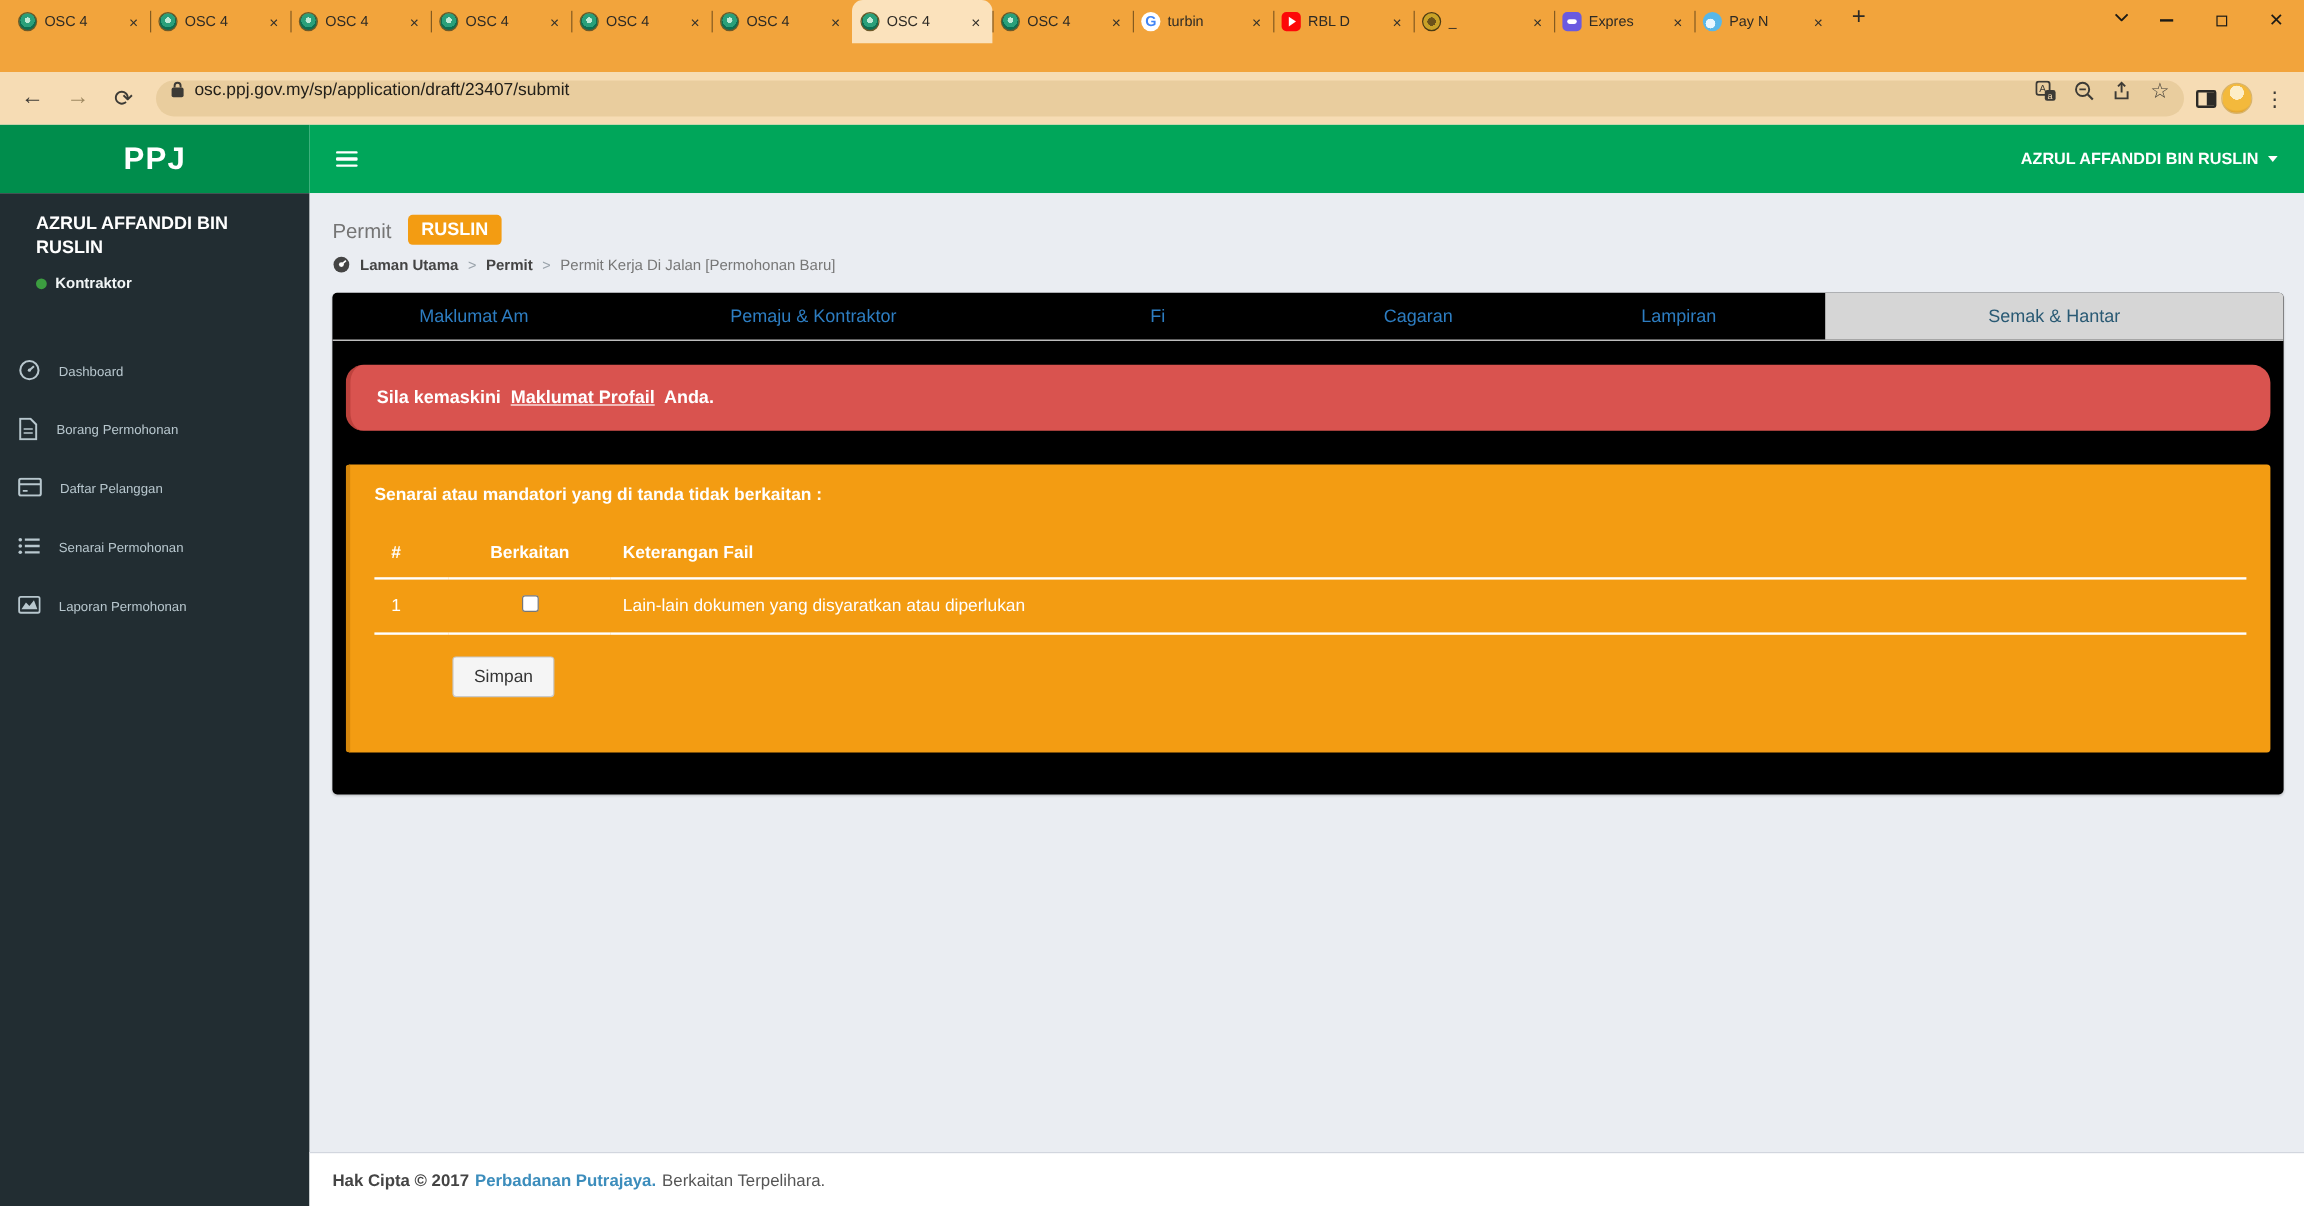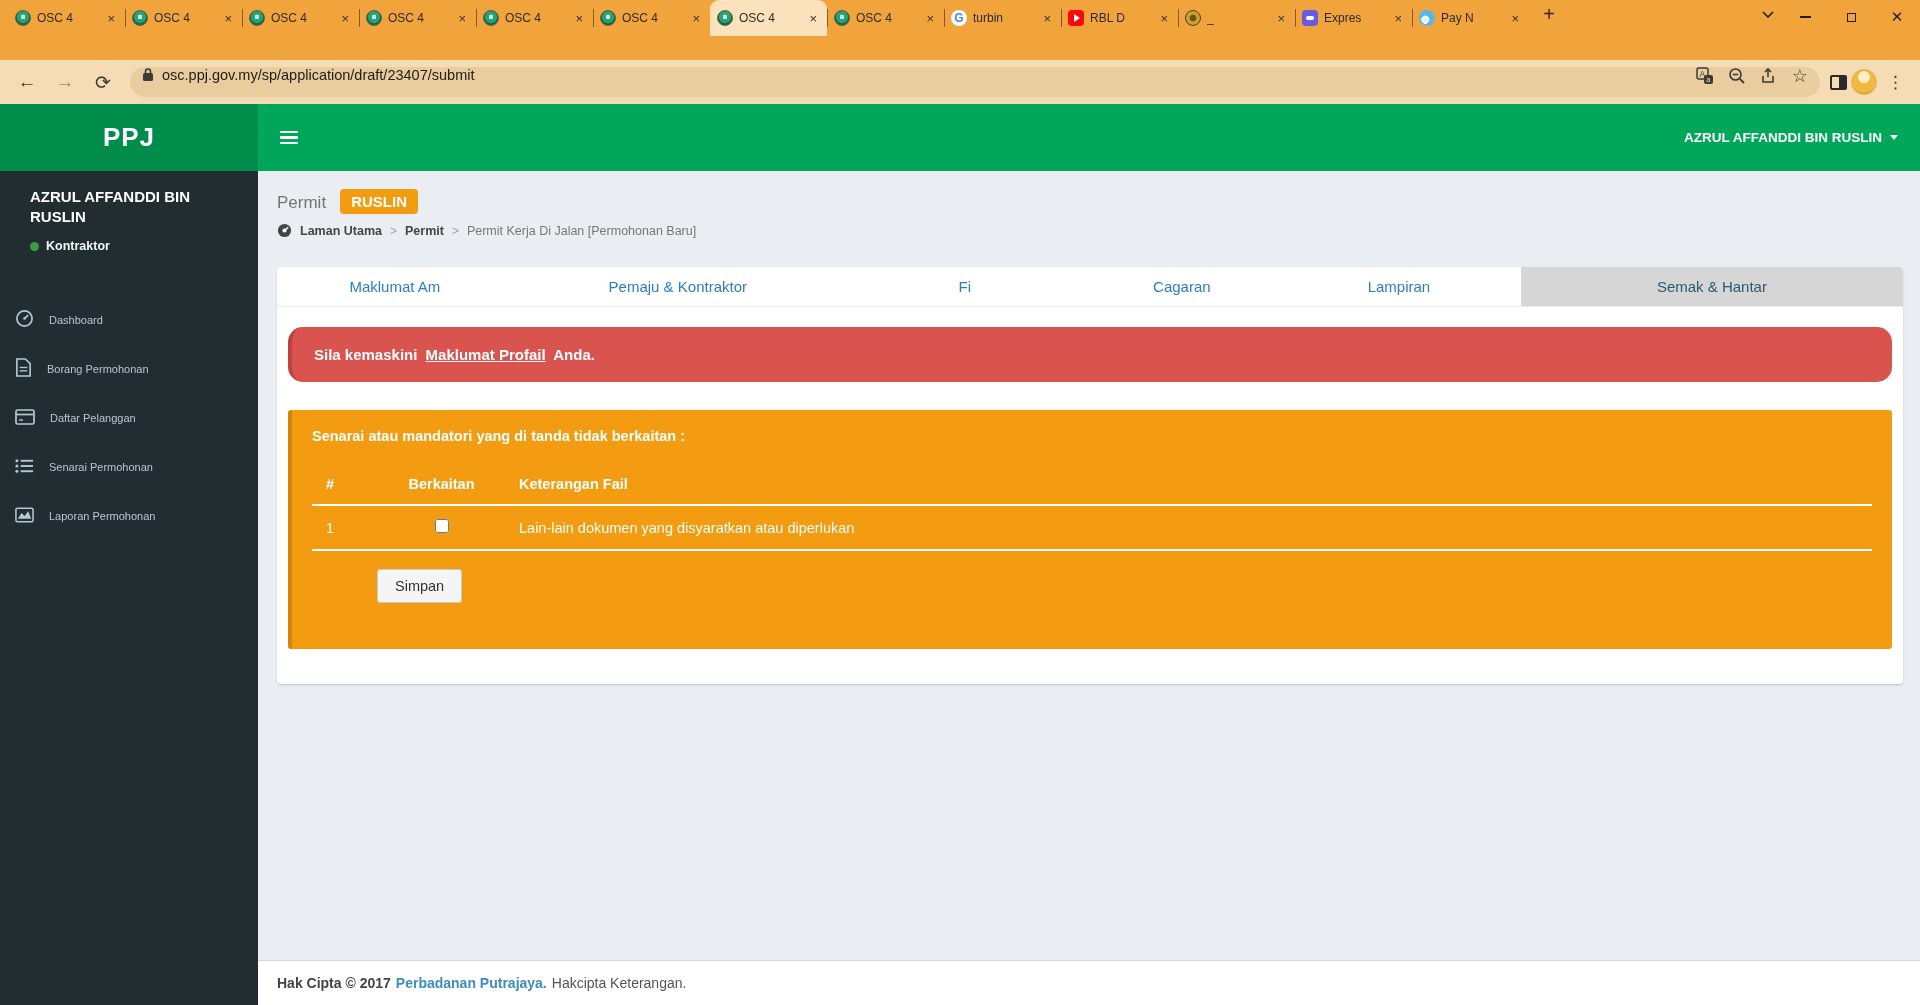--- a/index.html
+++ b/index.html
@@ -43,21 +43,21 @@
   .omnibox{flex:1;height:30px;background:var(--pill);border-radius:15px;margin:0 6px;display:flex;align-items:flex-start;padding:0 12px;gap:8px}
   .omnibox .url{font-size:14.5px;color:#23201a;flex:1}
   .pill-icons{display:flex;align-items:center;gap:14px}
   .toolbar svg{display:block}
   .panel-toggle{width:17px;height:15px;border:2px solid #2c2a26;border-radius:2px;position:relative}
   .panel-toggle::after{content:"";position:absolute;right:0;top:0;bottom:0;width:6px;background:#2c2a26}
   .avatar{width:26px;height:26px;border-radius:50%;background:radial-gradient(circle at 50% 30%,#fdeec7 0 28%,#f3b93c 29% 70%,#b4720e 100%);border:1px solid #d8b36a}
   .kebab{font-size:17px;color:#3c3a35;padding:0 6px}
 
   
-  .appheader{height:67px;display:flex;flex:none}
+  .appheader{height:57px;display:flex;flex:none}
   .logo{width:258px;background:var(--logo-green);color:#fff;font-size:26px;font-weight:bold;display:flex;align-items:center;justify-content:center;letter-spacing:1px}
   .headerbar{flex:1;background:var(--green);display:flex;align-items:center;padding:0 22px;justify-content:space-between}
   .hamburger{display:flex;flex-direction:column;gap:3px;cursor:pointer}
   .hamburger span{width:18px;height:2.5px;background:#fff;border-radius:1px}
   .user-menu{color:#fff;font-size:13.5px;font-weight:bold;display:flex;align-items:center;gap:8px;cursor:pointer}
   .caret{width:0;height:0;border-left:4.5px solid transparent;border-right:4.5px solid transparent;border-top:5px solid #fff}
 
   
   .approw{flex:1;display:flex;min-height:0}
   .sidebar{width:258px;background:var(--sidebar);flex:none;padding-top:16px}
@@ -76,21 +76,21 @@
   .titlerow{display:flex;align-items:center;gap:14px;margin-top:4px}
   .pagetitle{font-size:28px;font-weight:500;color:#333}
   .subtitle{font-size:17px;color:#757575;padding-top:4px}
   .badge-deraf{background:var(--warning);color:#fff;font-weight:bold;font-size:15px;padding:4px 11px;border-radius:4px;margin-top:2px}
   .breadcrumb{display:flex;align-items:center;gap:8px;margin-top:9px;font-size:12.5px;color:#444}
   .crumb{color:#444}
   .crumb.b{font-weight:bold}
   .crumb.last{color:#777;font-weight:normal}
   .crumb-sep{color:#9aa3ab;font-size:12px}
 
-  .card{margin-top:29px;background:#ffffff;border-radius:4px;box-shadow:0 1px 2px rgba(0,0,0,.18);overflow:hidden}
+  .card{margin-top:16px;background:#000000;border-radius:4px;box-shadow:0 1px 2px rgba(0,0,0,.18);overflow:hidden}
   .navtabs{display:flex;height:40px;border-bottom:1px solid #ececec}
   .navtab{display:flex;align-items:center;justify-content:center;font-size:15px;color:#2d7dc1;cursor:pointer}
   .navtab.active{background:#d6d6d6;color:#2a5a74}
   .cardbody{padding:20px 11px 35px}
 
   .alert-danger{background:var(--danger);border-left:4px solid #bd423d;border-radius:15px;color:#fff;font-size:15px;font-weight:bold;padding:19px 22px}
   .alert-danger a{color:#fff;text-decoration:underline;margin:0 4px}
 
   .warnpanel{margin-top:28px;background:var(--warning);border-left:4px solid #d4860b;border-radius:3px;color:#fff;padding:18px 20px 46px;min-height:225px}
   .warnpanel .ptitle{font-size:14.5px;font-weight:bold}
@@ -369,17 +369,17 @@
               <button class="btn-simpan">Simpan</button>
             </div>
           </div>
         </div>
 
       </div>
 
       <footer class="footer">
         <span class="b">Hak Cipta © 2017</span>
         <a class="lnk">Perbadanan Putrajaya.</a>
-        <span>Hakcipta Keterangan.</span>
+        <span>Berkaitan Terpelihara.</span>
       </footer>
     </div>
   </div>
 </div>
 
 </body></html>

